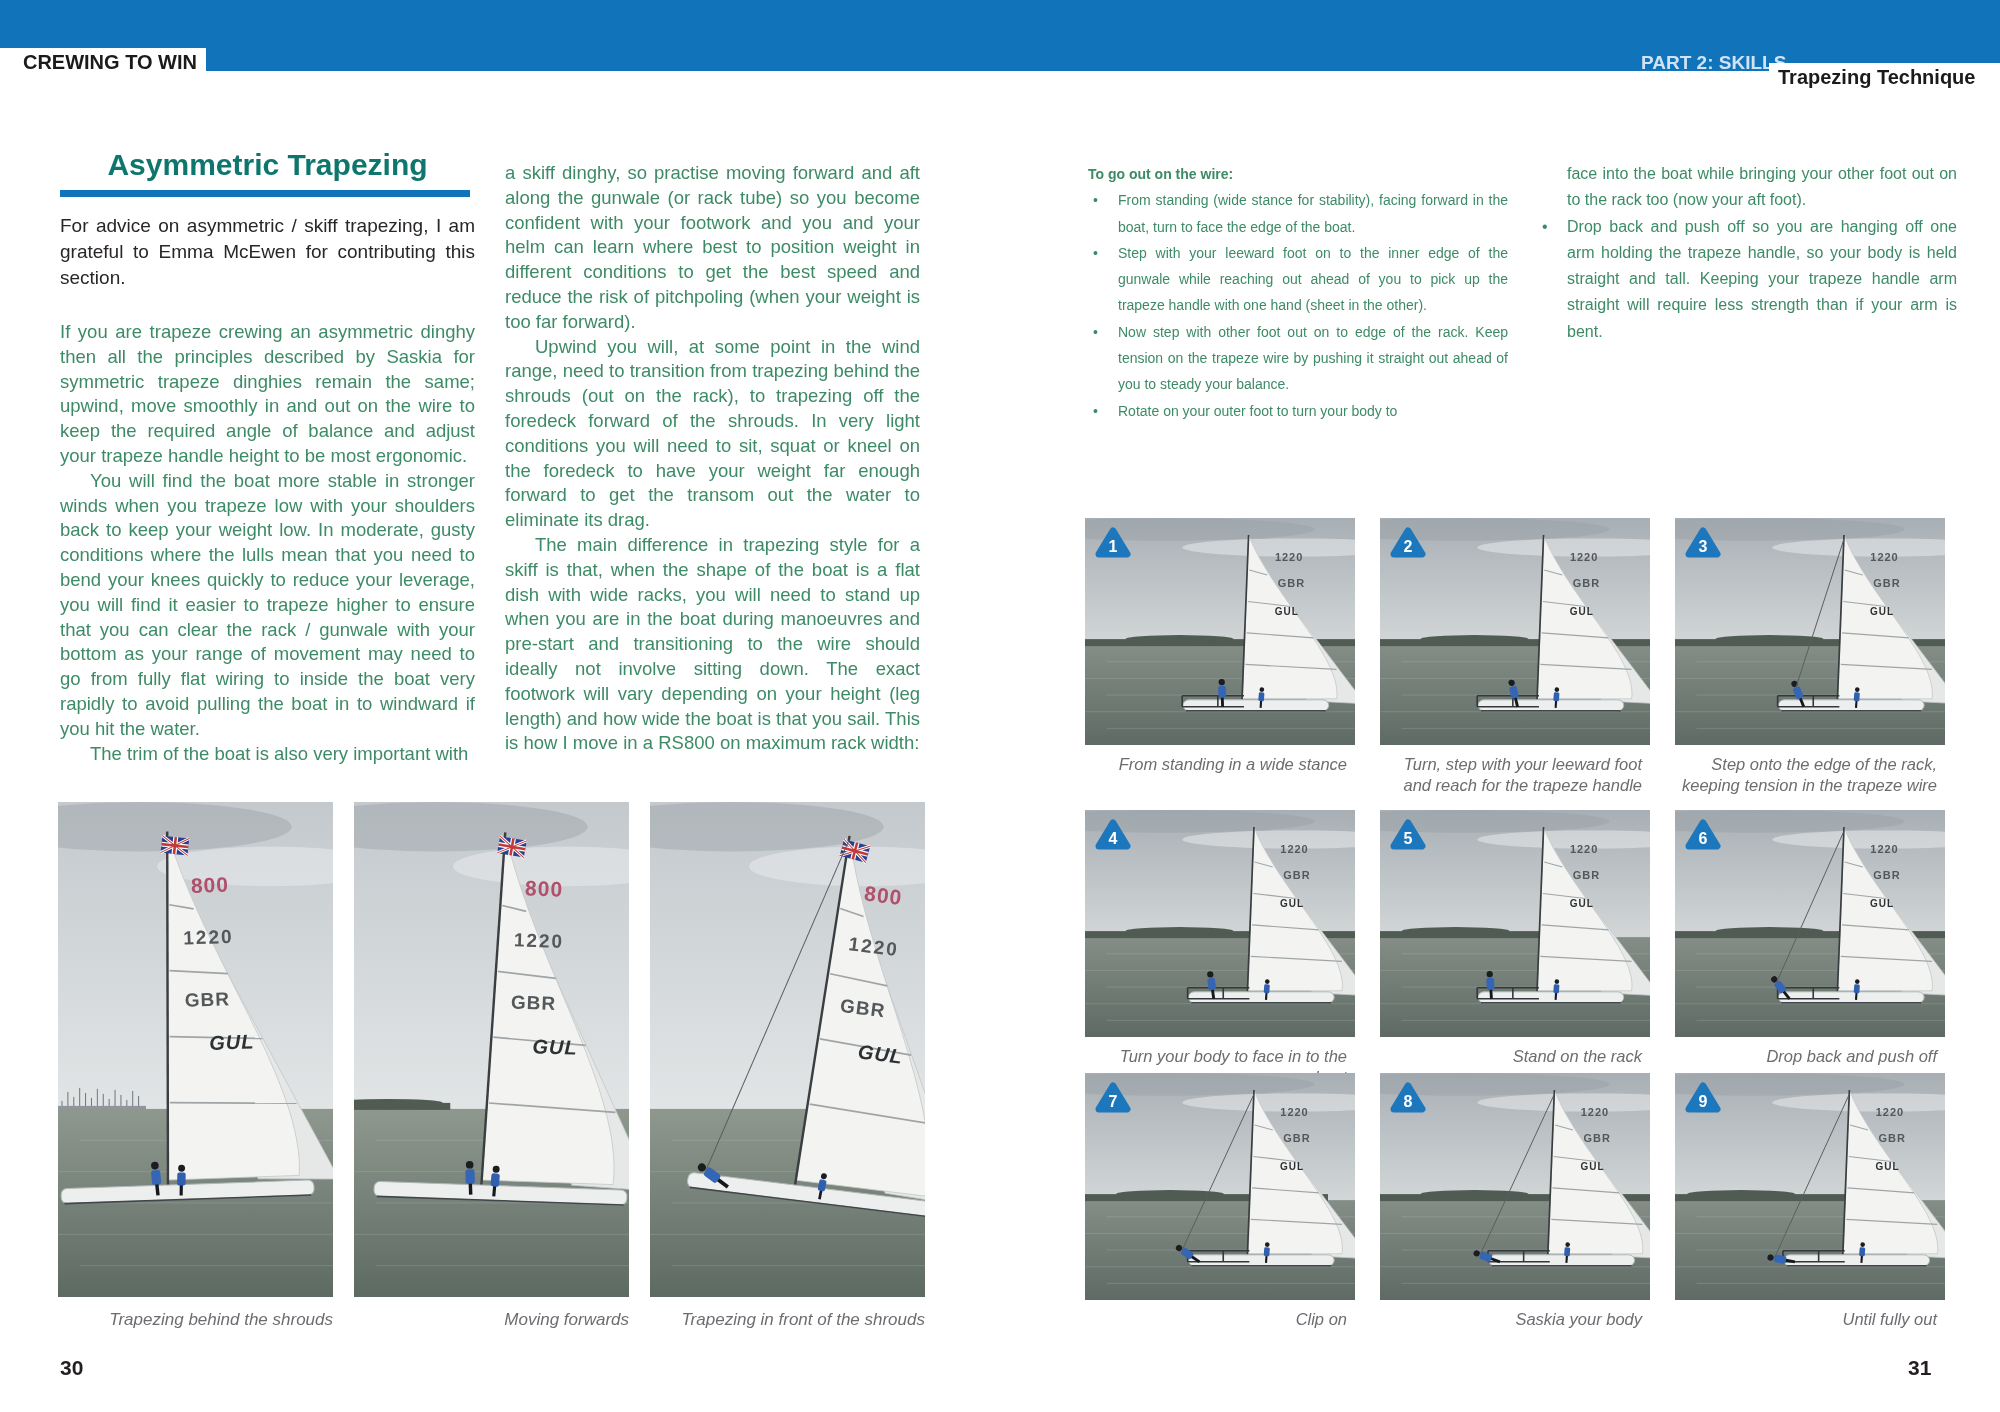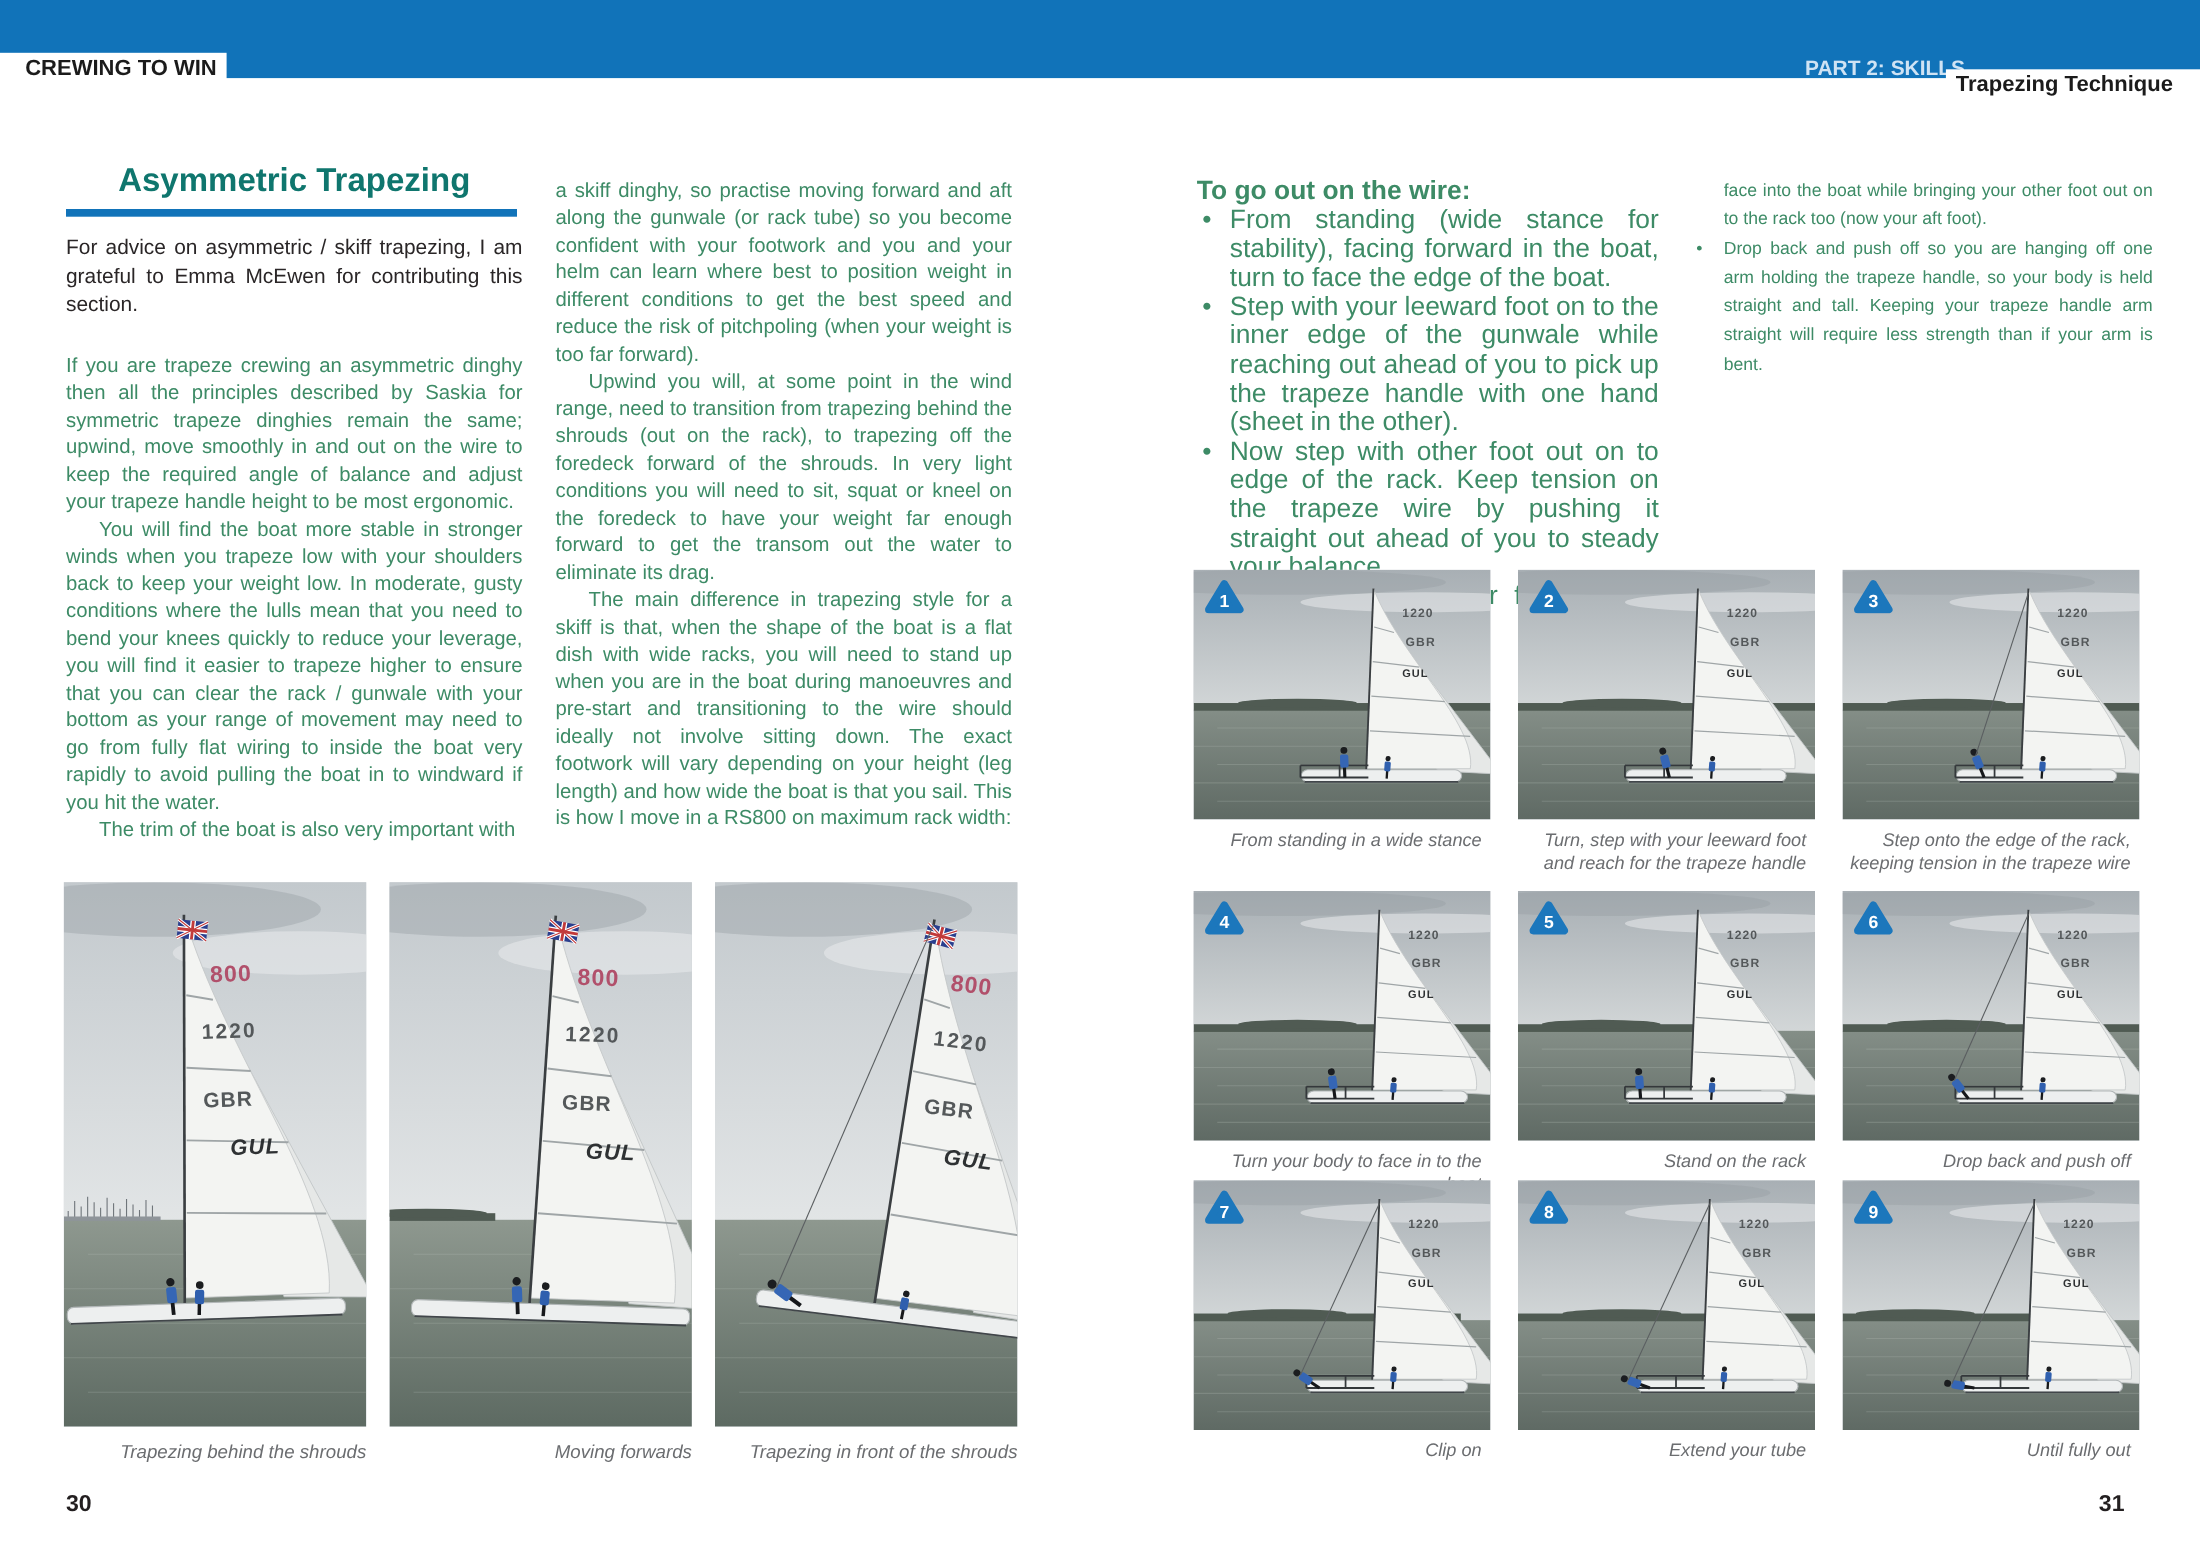--- a/index.html
+++ b/index.html
@@ -14,21 +14,21 @@
   .tab { position: absolute; top: 48px; height: 29px; background: #ffffff; display: flex; align-items: center; }
   .tab-left { left: 0; width: 206px; justify-content: flex-end; padding-right: 9px; }
   .tab-right { left: 1769px; width: 231px; padding-left: 9px; margin-top: 15px; }
   .tab-label { font-weight: 700; font-size: 20px; color: #1b1b1b; white-space: nowrap; }
   .part-label { position: absolute; left: 1641px; top: 52px; color: #cfe3f4; font-weight: 700; font-size: 19px; white-space: nowrap; }
 
   
   .col { position: absolute; text-align: justify; color: #3d8b66; }
   #col1 { left: 60px; top: 148px; width: 415px; font-size: 18.5px; line-height: 24.8px; }
   #col2 { left: 505px; top: 161px; width: 415px; font-size: 18.5px; line-height: 24.8px; }
-  #col3 { left: 1088px; top: 161px; width: 420px; font-size: 24px; line-height: 26.3px; }
+  #col3 { left: 1088px; top: 161px; width: 420px; font-size: 14px; line-height: 26.3px; }
   #col4 { left: 1537px; top: 161px; width: 420px; font-size: 16px; line-height: 26.3px; }
 
   .section-title { margin: 0; font-size: 30px; line-height: 33px; font-weight: 700; color: #0f766e; text-align: center; }
   .rule { width: 410px; height: 7px; background: #1173b9; margin: 9px 0 16px 0; }
   .intro { color: #2a2627; font-size: 19px; line-height: 26px; margin: 0 0 29px 0; }
   p { margin: 0; }
   p.ind { text-indent: 30px; }
 
   .list-heading { font-weight: 700; margin: 0 0 0 0; }
   ul.bullets { list-style: none; margin: 0; padding: 0; }
@@ -742,21 +742,21 @@
     <rect x="-2.8" y="-15.399999999999999" width="5.6" height="8.75" rx="1.4" fill="#2f5fae"></rect>
     <circle cx="0" cy="-18.2" r="2.3099999999999996" fill="#1b1d20"></circle>
             </g>
           </g>
         </svg>
       <svg class="badge" width="36" height="32" viewBox="0 0 36 32">
           <polygon points="18,5 32,28 4,28" fill="#1c77bc" stroke="#1c77bc" stroke-width="7" stroke-linejoin="round"></polygon>
           <text x="18" y="26" text-anchor="middle" fill="#ffffff" font-size="16" font-weight="700">8</text>
         </svg>
     </div>
-    <figcaption class="caption">Extend your tube</figcaption>
+    <figcaption class="caption">Saskia your body</figcaption>
   </figure>
   <figure class="step">
     <div class="photo"><svg width="270" height="227" viewBox="0 0 270 227" xmlns="http://www.w3.org/2000/svg">
           <defs>
             <linearGradient id="sky11" x1="0" y1="0" x2="0" y2="1">
               <stop offset="0" stop-color="#a8afb4"></stop>
               <stop offset="1" stop-color="#d3d7d8"></stop>
             </linearGradient>
             <linearGradient id="wat11" x1="0" y1="0" x2="0" y2="1">
               <stop offset="0" stop-color="#848e87"></stop>

